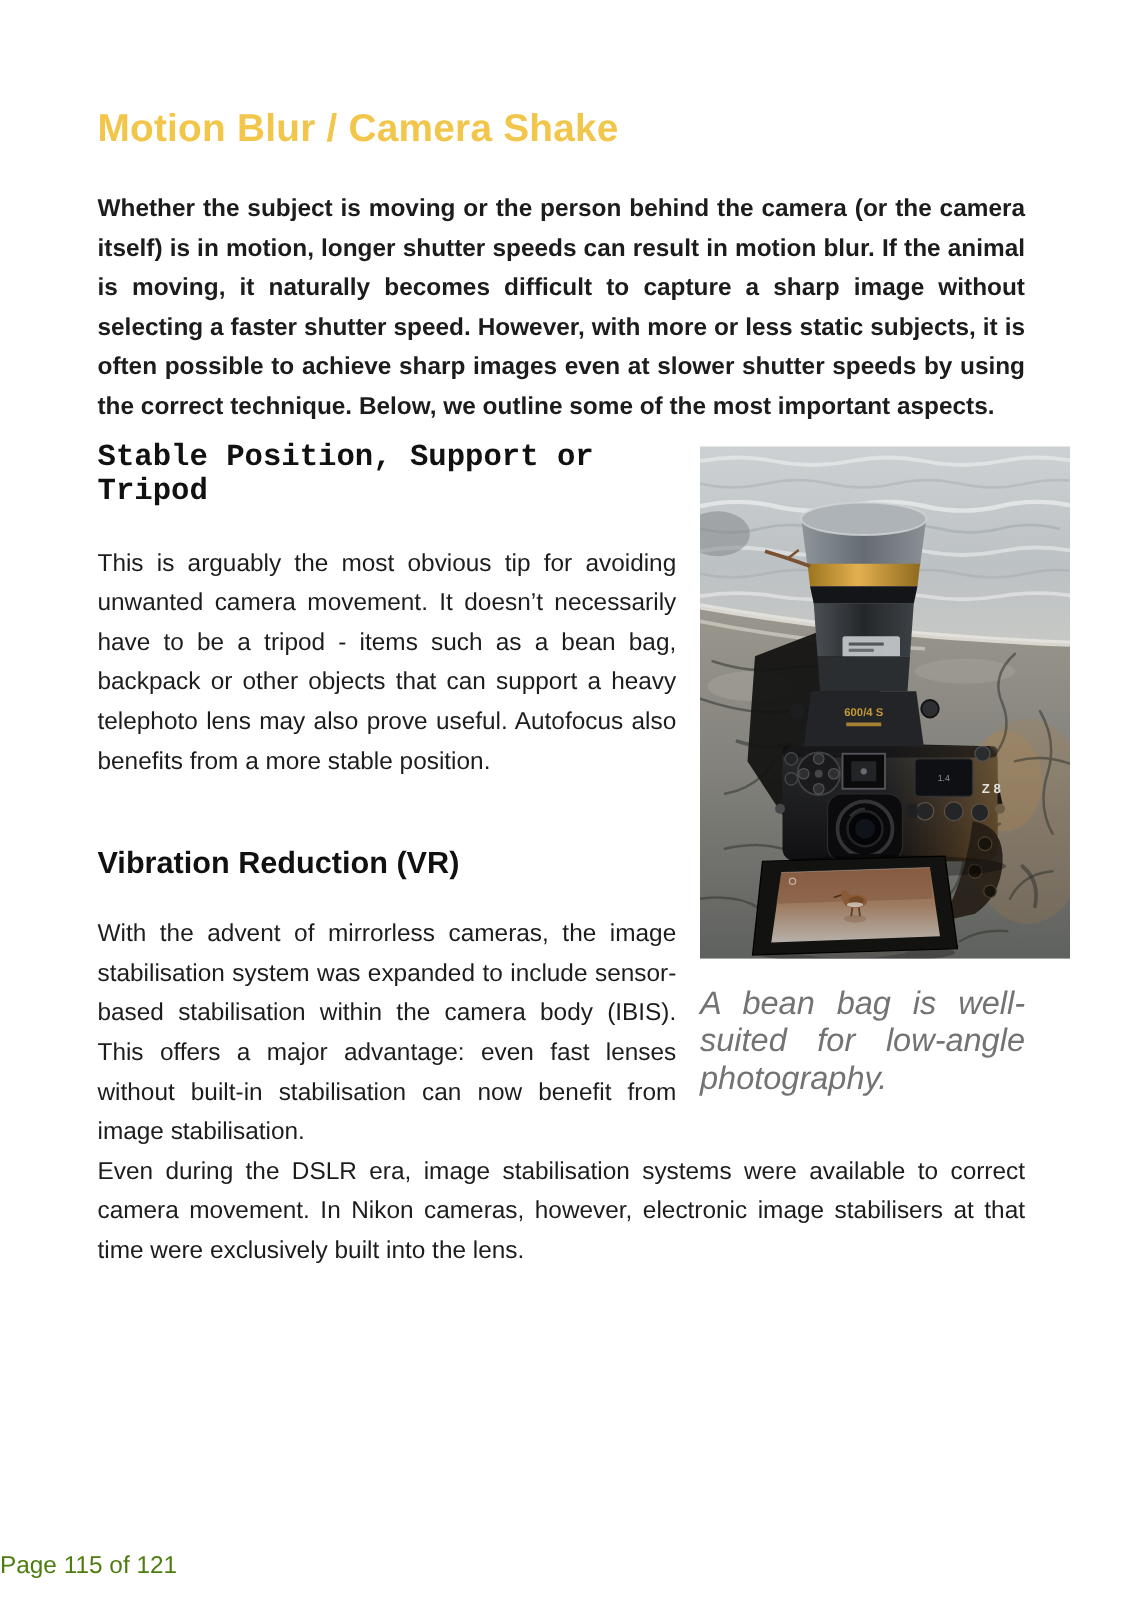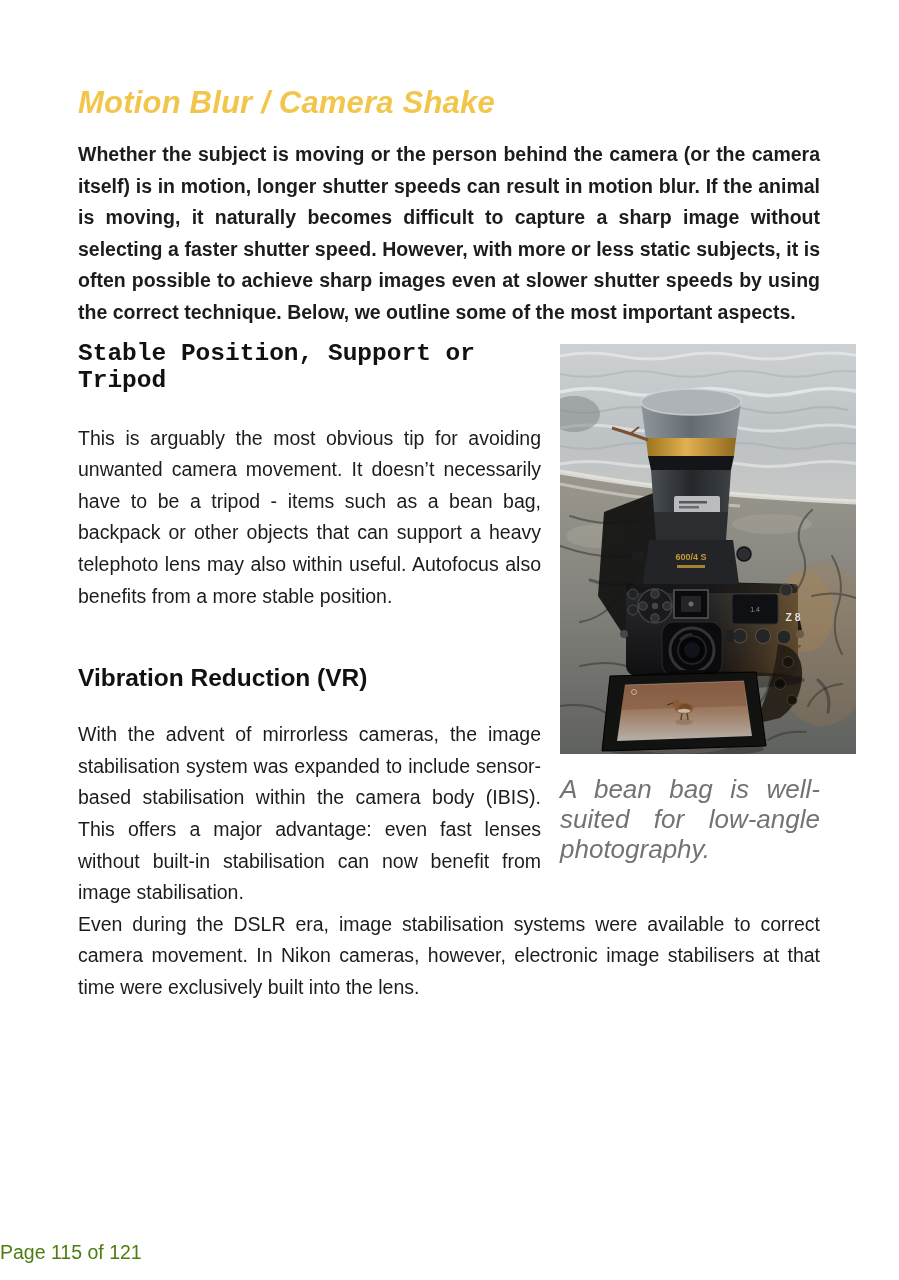--- a/index.html
+++ b/index.html
@@ -16,22 +16,21 @@
     color: var(--ink);
     padding: 85px 79px 0 78px;
     overflow: hidden;
   }
 
   h1.doc-title {
     color: var(--accent);
     font-size: 31px;
     font-weight: bold;
     letter-spacing: 0.2px;
-    margin-bottom: 18px;
-    font-style: italic;
+    margin-bottom: 31px;
   }
 
   p.body-text {
     font-size: 19.5px;
     line-height: 31.6px;
     text-align: justify;
     color: var(--ink);
   }
   p.intro { margin-bottom: 11px; font-weight: bold; }
 
@@ -239,21 +238,21 @@
           <circle cx="-8" cy="-5" r="3.6" fill="#8a5a36"></circle>
           <path d="M-11,-5 l-6,2" stroke="#4a2f1a" stroke-width="1.3"></path>
         </g>
       </g>
     </svg>
     <figcaption class="photo-caption">A bean bag is well-suited for low-angle photography.</figcaption>
   </figure>
 
   <h2 class="section-heading first">Stable Position, Support or Tripod</h2>
 
-  <p class="body-text">This is arguably the most obvious tip for avoiding unwanted camera movement. It doesn’t necessarily have to be a tripod - items such as a bean bag, backpack or other objects that can support a heavy telephoto lens may also within useful. Autofocus also benefits from a more stable position.</p>
+  <p class="body-text">This is arguably the most obvious tip for avoiding unwanted camera movement. It doesn’t necessarily have to be a tripod - items such as a bean bag, backpack or other objects that can support a heavy telephoto lens may also prove useful. Autofocus also benefits from a more stable position.</p>
 
   <h2 class="section-heading second">Vibration Reduction (VR)</h2>
 
   <p class="body-text">With the advent of mirrorless cameras, the image stabilisation system was expanded to include sensor-based stabilisation within the camera body (IBIS). This offers a major advantage: even fast lenses without built-in stabilisation can now benefit from image stabilisation.</p>
   <p class="body-text sec2-p1">Even during the DSLR era, image stabilisation systems were available to correct camera movement. In Nikon cameras, however, electronic image stabilisers at that time were exclusively built into the lens.</p>
 
   <div class="page-footer">Page 115 of 121</div>
 </div>
 
 </body></html>

